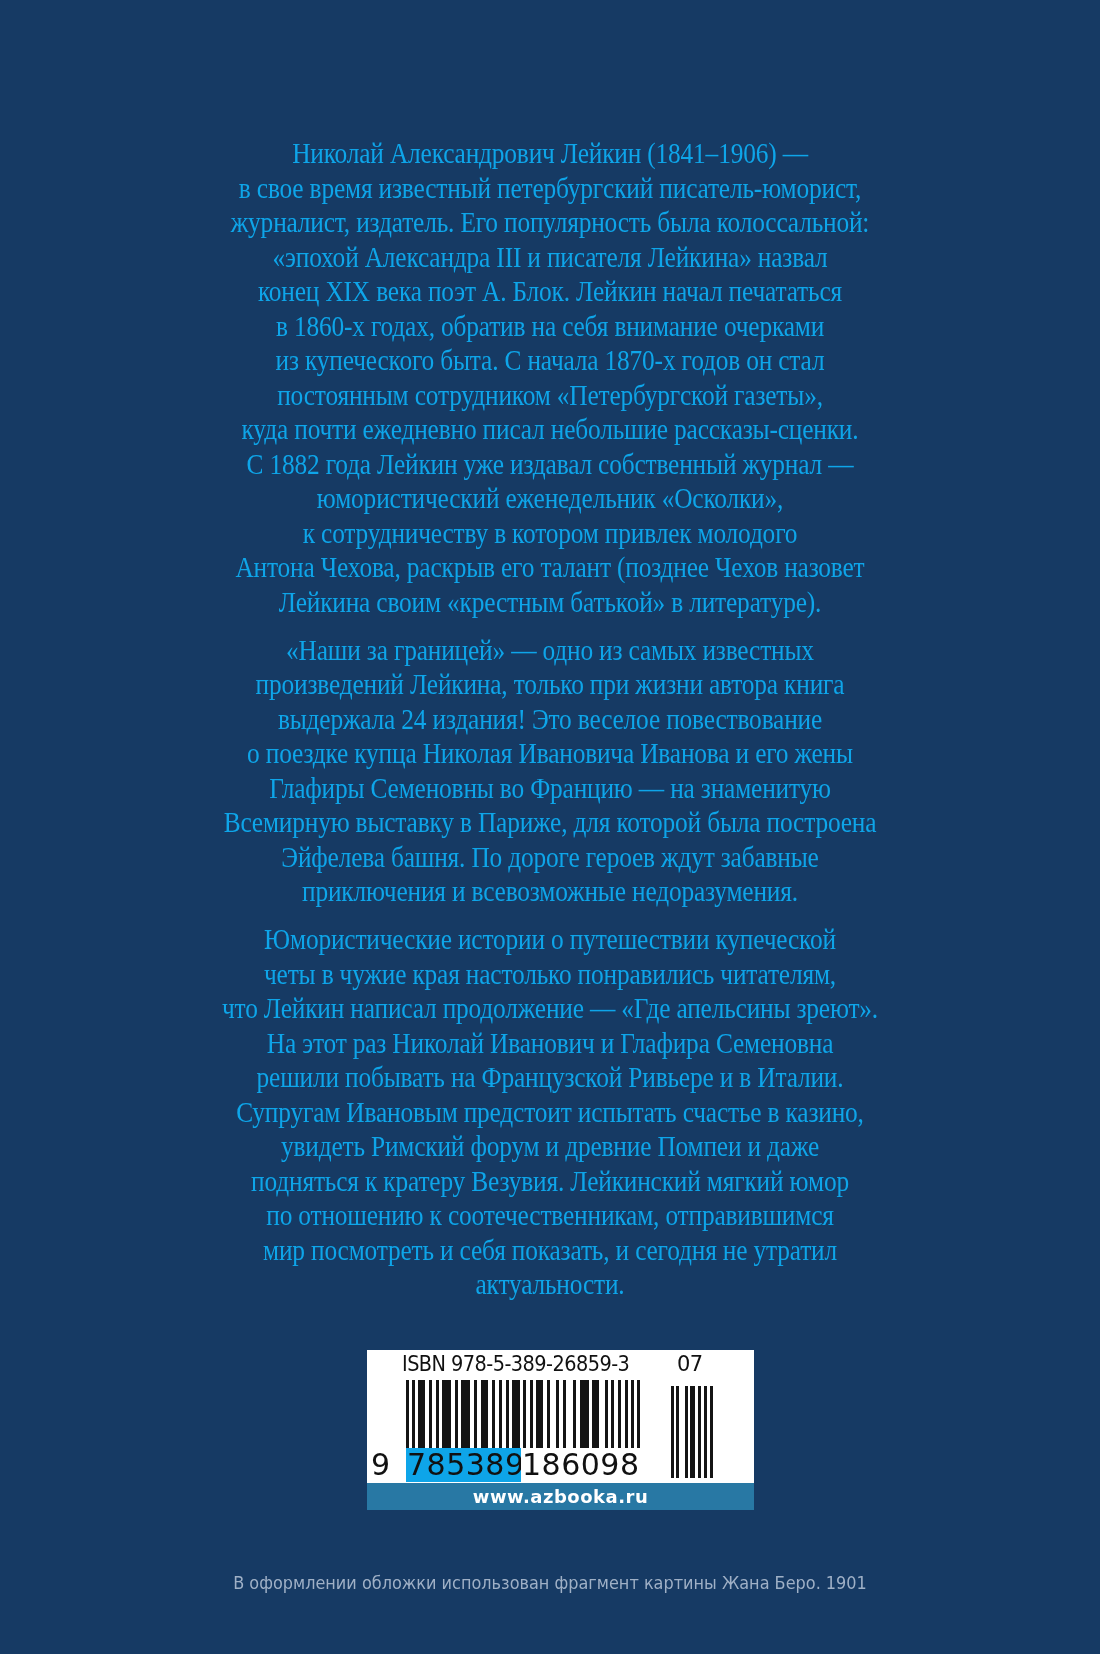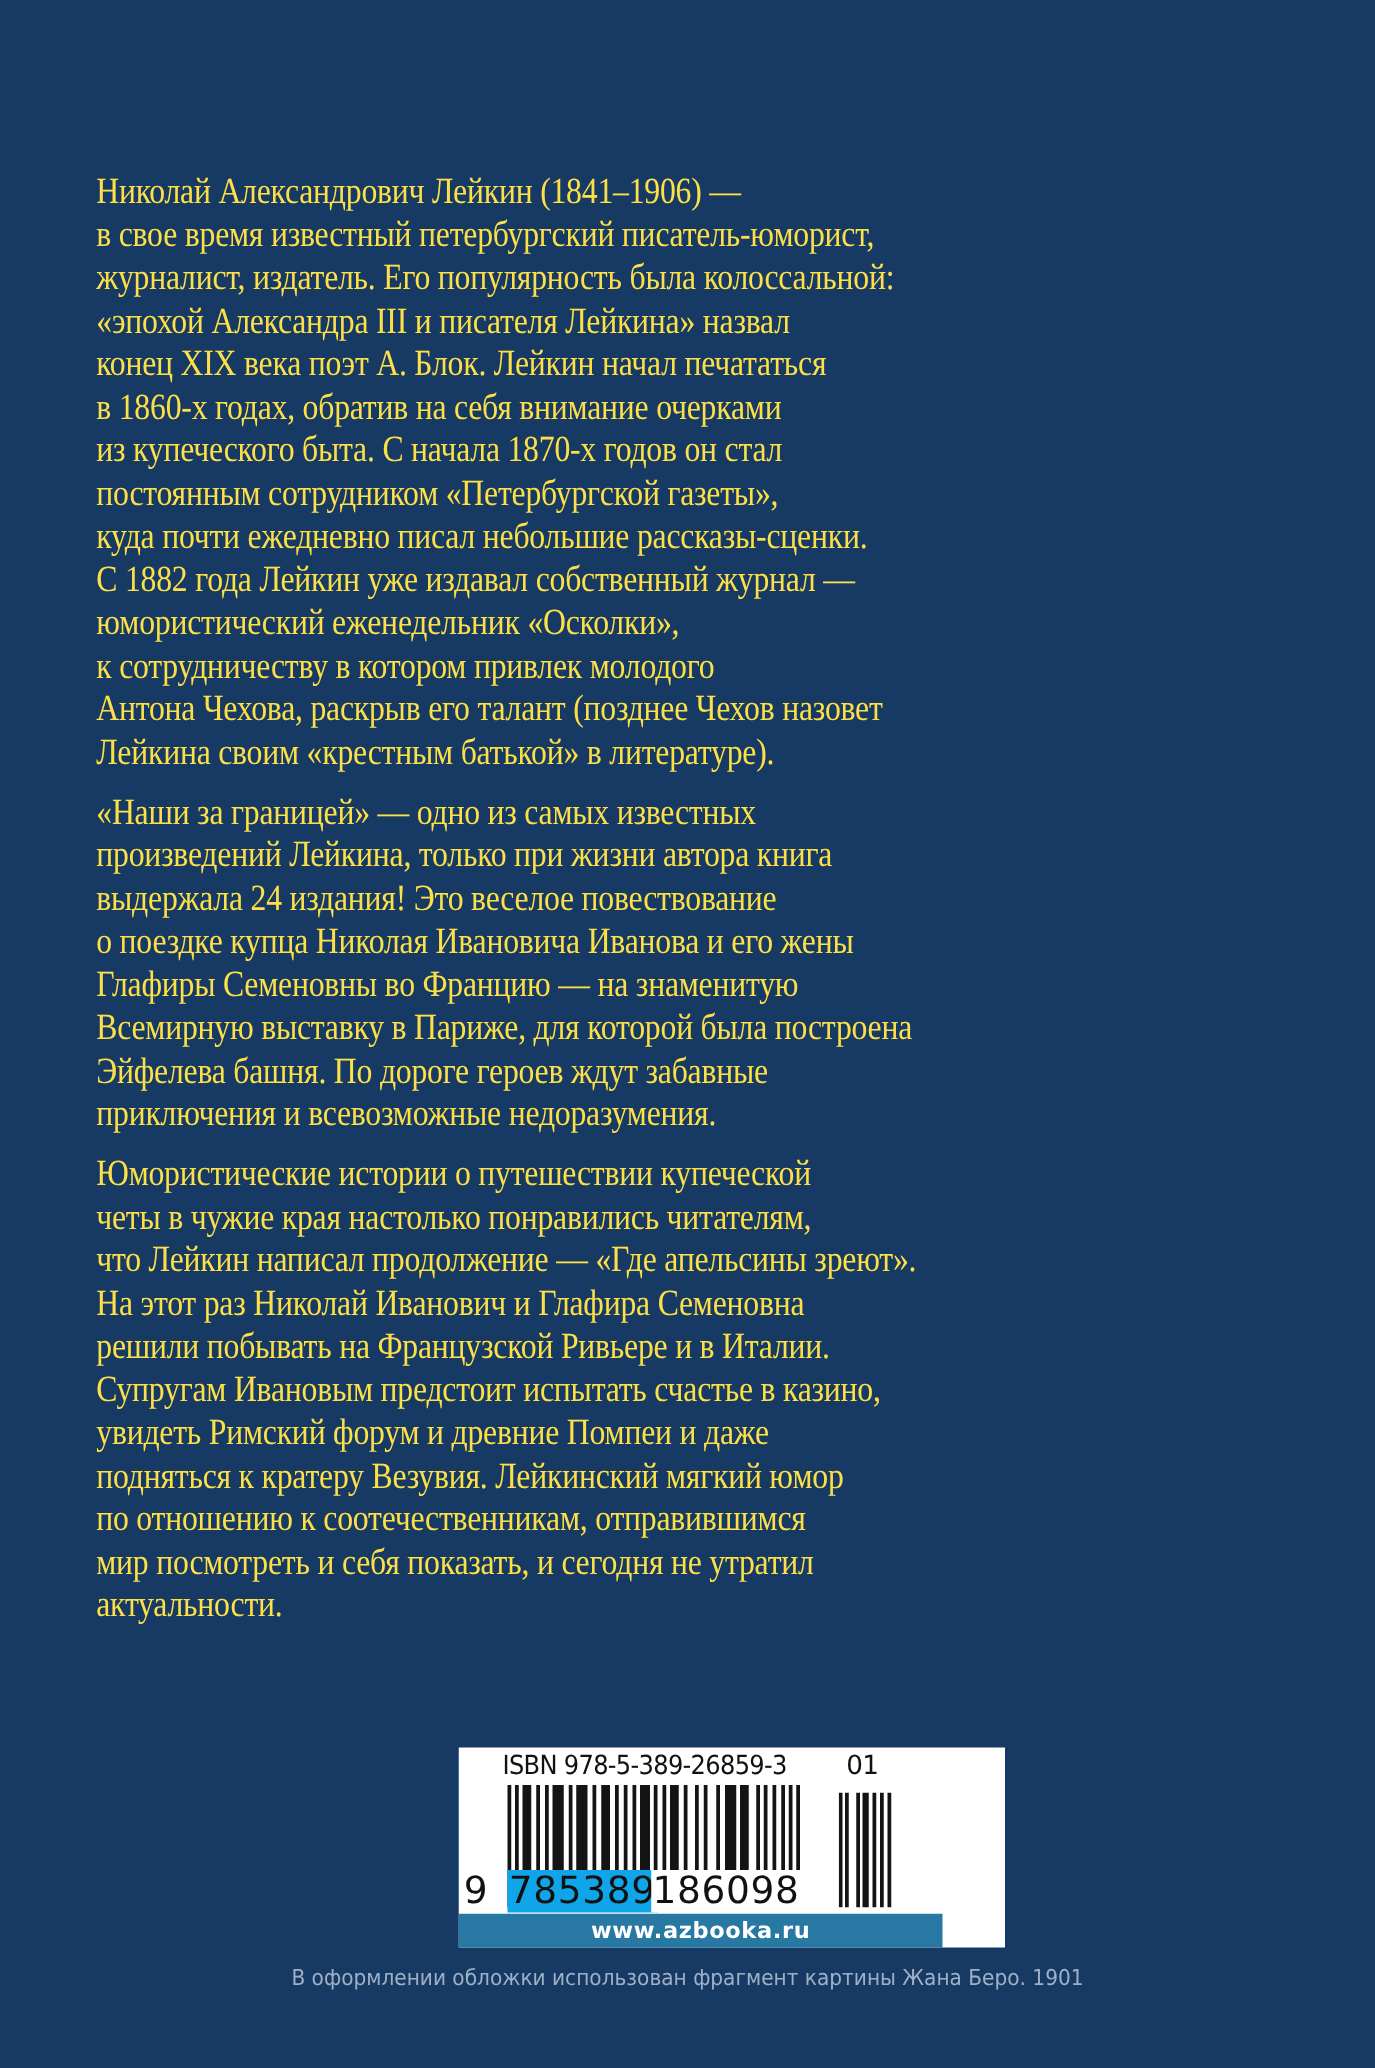--- a/index.html
+++ b/index.html
@@ -12,40 +12,41 @@
       background: #163a64;
       position: relative;
       overflow: hidden;
       font-family: "Liberation Serif", "DejaVu Serif", serif;
     }
     .blurb {
       position: absolute;
       left: 0;
       top: 136px;
       width: 1100px;
-      color: #fde047;
+      color: #0ea5e9;
+      text-align: center;
     }
     .para {
       margin: 0 0 13.5px 0;
     }
     .line {
       display: block;
       height: 34.5px;
       line-height: 34.5px;
       font-size: 29.5px;
       white-space: nowrap;
       transform: scaleX(0.86);
       transform-origin: 50% 50%;
       letter-spacing: -0.2px;
     }
     .barcode-box {
       position: absolute;
       left: 367px;
-      top: 1398px;
-      width: 437px;
+      top: 1350px;
+      width: 387px;
       height: 160px;
       background: #ffffff;
     }
     .isbn-text {
       position: absolute;
       left: 35px;
       top: 2px;
       font-family: "DejaVu Sans", "Liberation Sans", sans-serif;
       font-size: 21px;
       color: #111;
@@ -159,21 +160,21 @@
     <span class="line">увидеть Римский форум и древние Помпеи и даже</span>
     <span class="line">подняться к кратеру Везувия. Лейкинский мягкий юмор</span>
     <span class="line">по отношению к соотечественникам, отправившимся</span>
     <span class="line">мир посмотреть и себя показать, и сегодня не утратил</span>
     <span class="line">актуальности.</span>
   </div>
 </div>
 
 <div class="barcode-box">
   <div class="isbn-text">ISBN 978-5-389-26859-3</div>
-  <div class="addon-text">01</div>
+  <div class="addon-text">07</div>
 
   <svg class="bars" viewBox="0 0 250 98" preserveAspectRatio="none">
     <g fill="#141414">
 
       <rect x="13" y="0" width="3" height="98"></rect>
       <rect x="19" y="0" width="3" height="98"></rect>
 
       <rect x="25" y="0" width="7" height="86"></rect>
       <rect x="36" y="0" width="3" height="86"></rect>
       <rect x="43" y="0" width="3" height="86"></rect>

